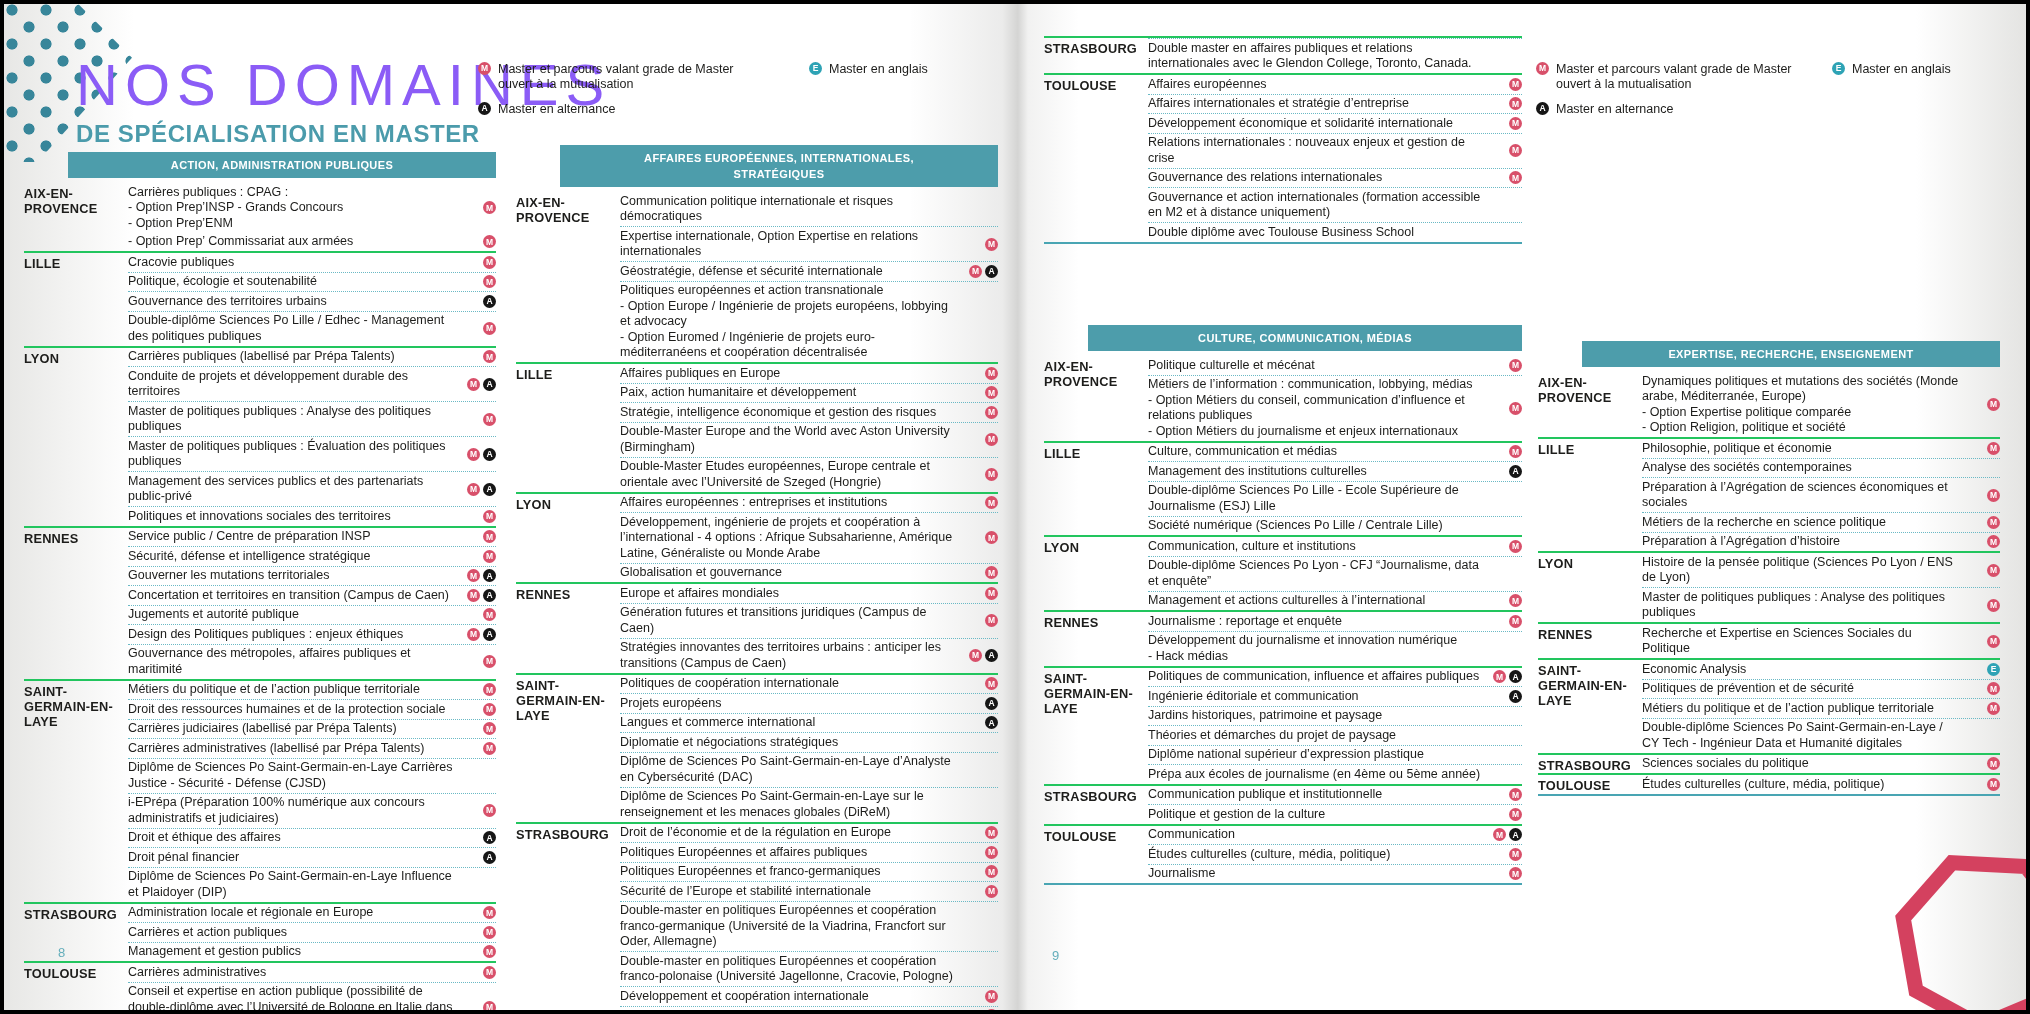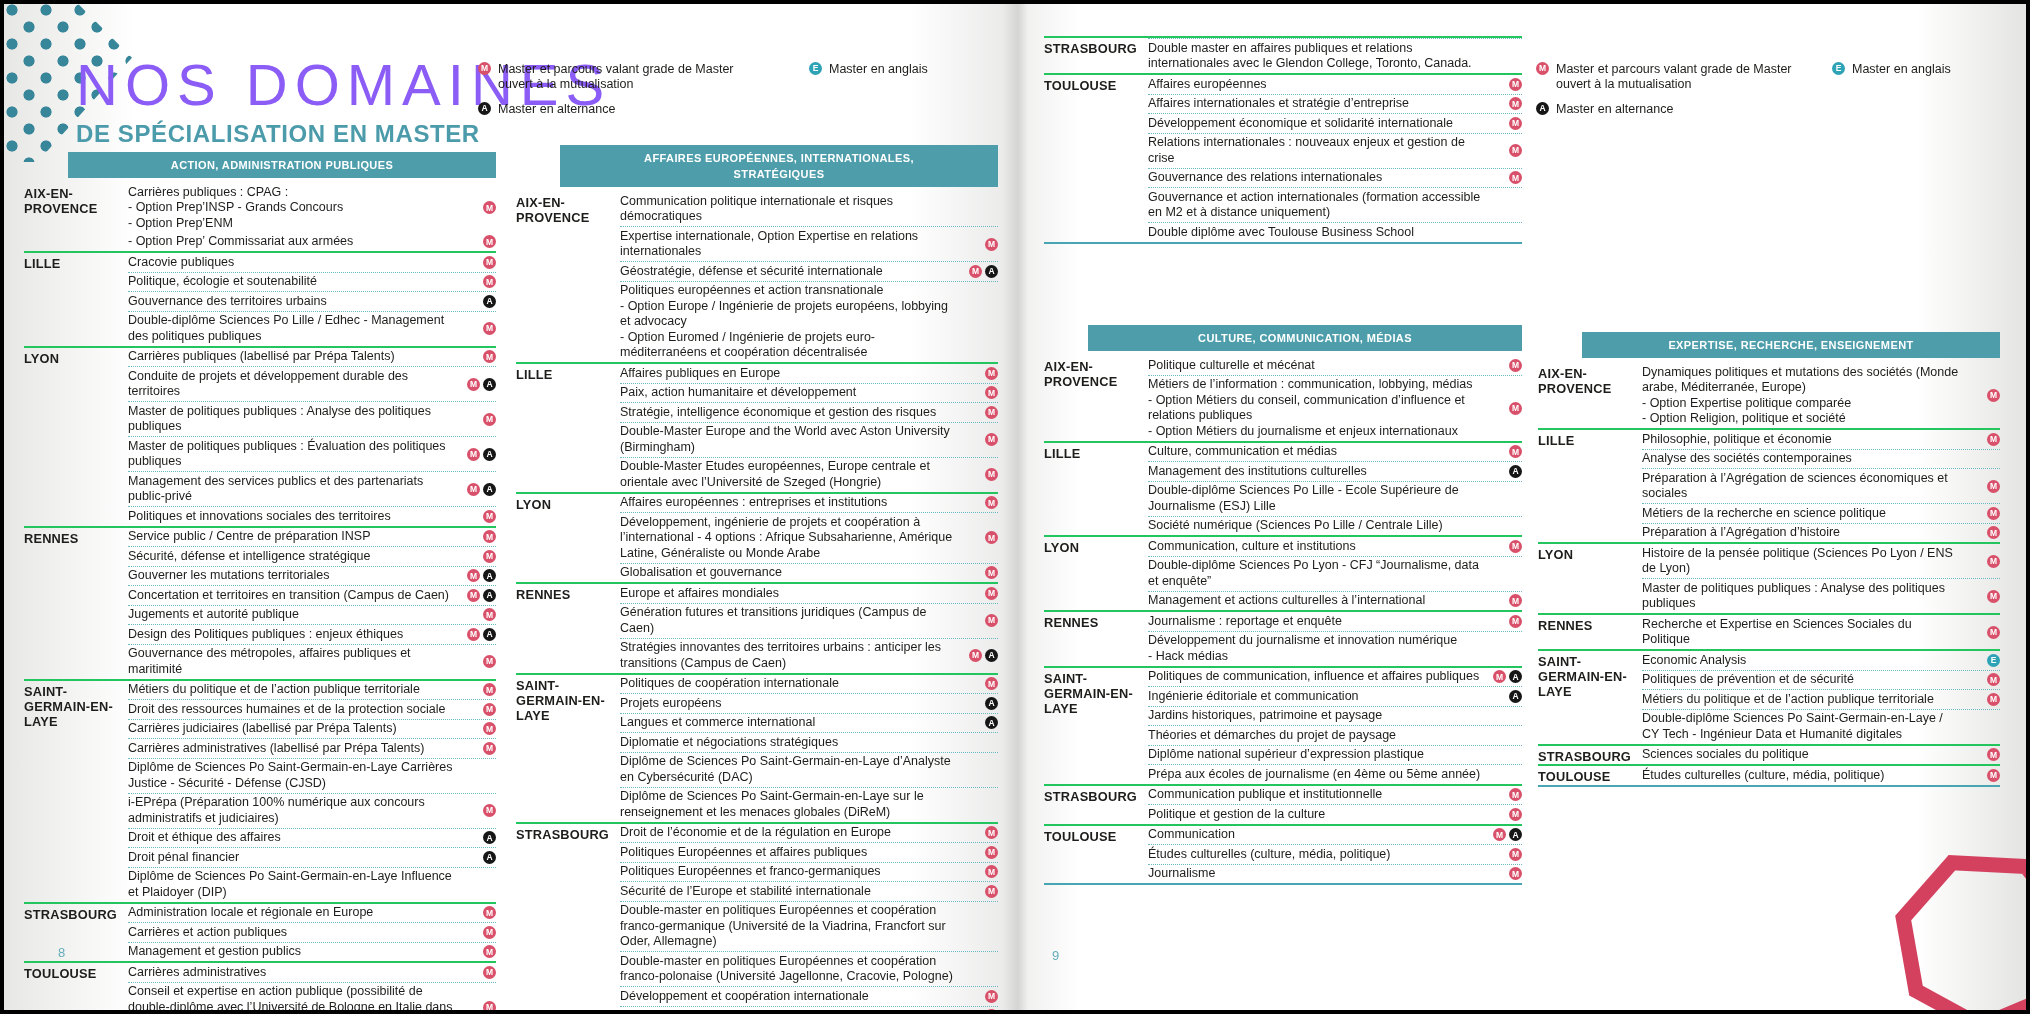--- a/index.html
+++ b/index.html
@@ -755,21 +755,21 @@
           </div>
           <div class="course dotted">
             <div class="ctext">Journalisme</div>
             <div class="cbadges">
               <span class="badge badge-m">M</span>
             </div>
           </div>
         </div>
       </div>
     </div>
-  <div class="ptable" style="left: 1534px; top: 328px; width: 462px;">
+  <div class="ptable" style="left: 1534px; top: 337px; width: 462px;">
       <div class="thead">EXPERTISE, RECHERCHE, ENSEIGNEMENT</div>
       <div class="group">
         <div class="city">AIX-EN-PROVENCE</div>
         <div class="courses">
           <div class="course">
             <div class="ctext">Dynamiques politiques et mutations des sociétés (Monde arabe, Méditerranée, Europe)
 - Option Expertise politique comparée
 - Option Religion, politique et société</div>
             <div class="cbadges">
               <span class="badge badge-m">M</span>

